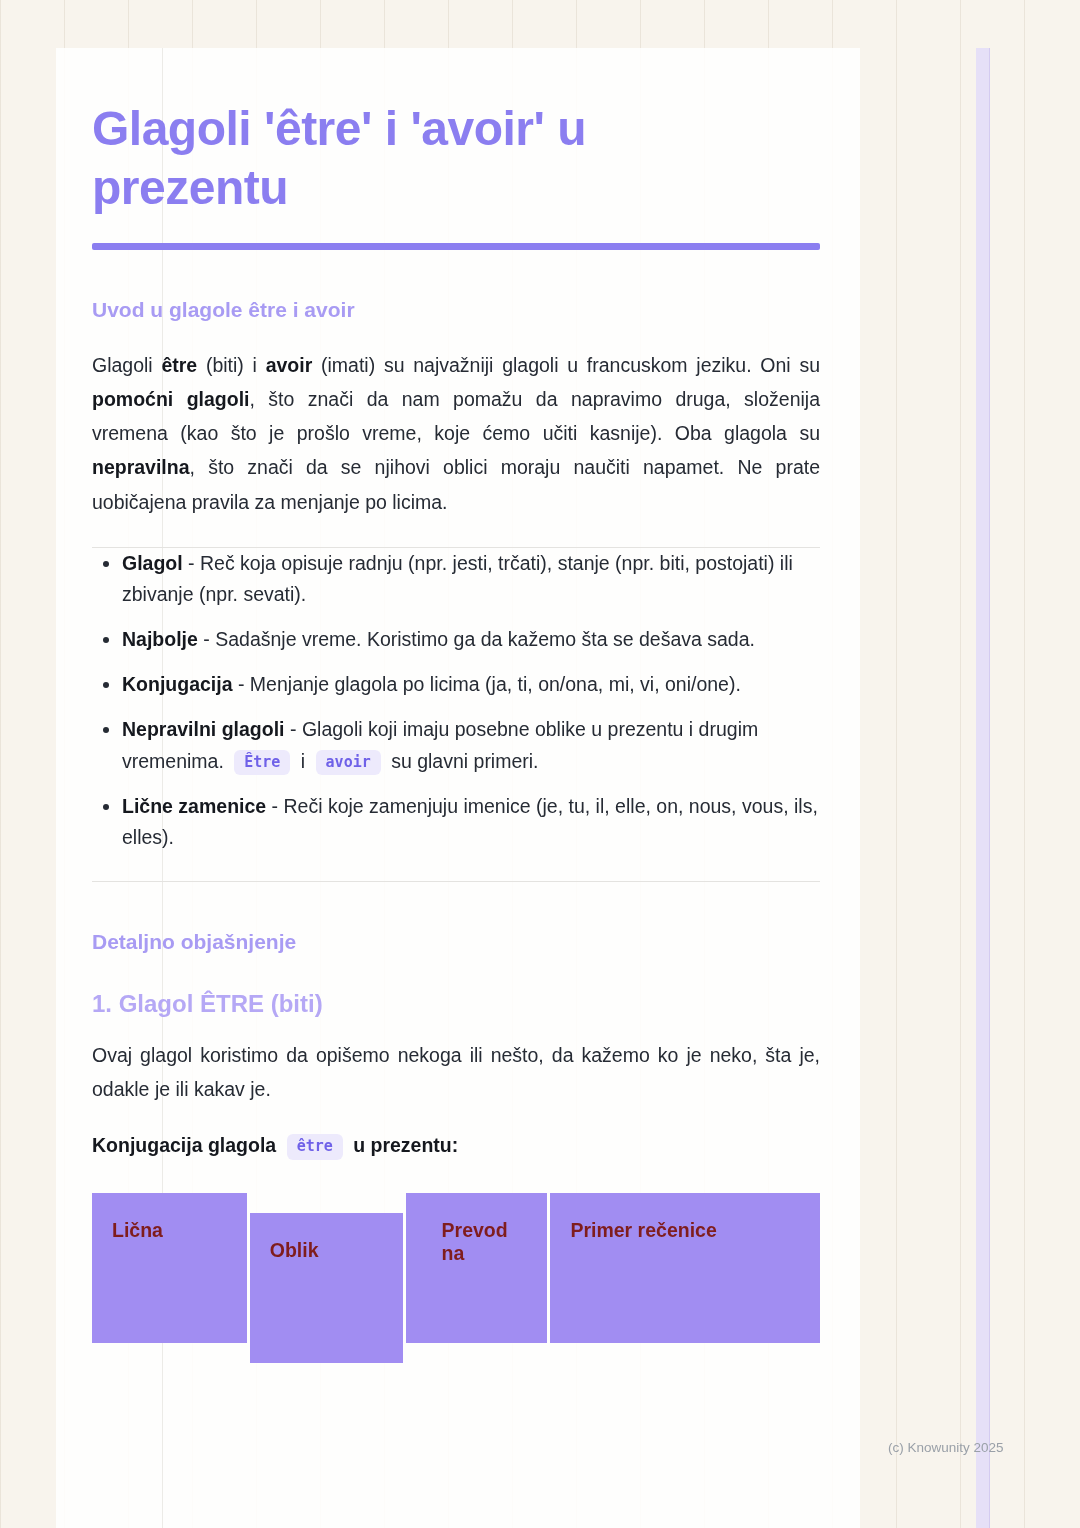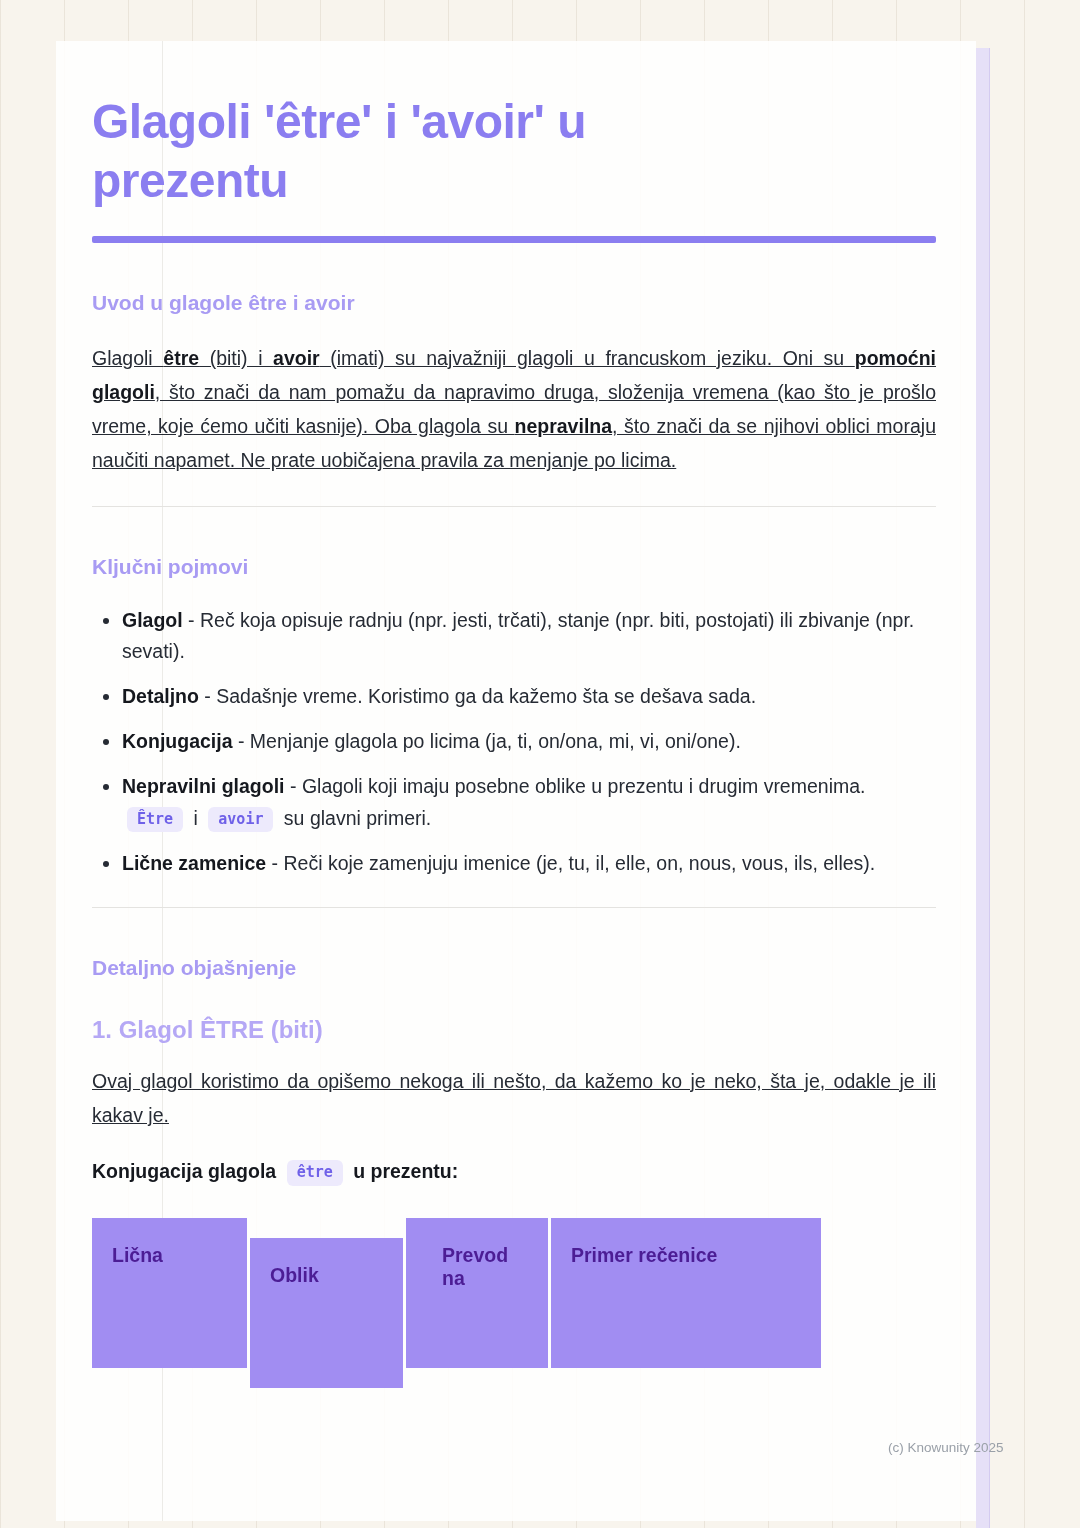--- a/index.html
+++ b/index.html
@@ -5,53 +5,53 @@
   * { box-sizing: border-box; margin: 0; padding: 0; }
   html, body { width: 1080px; height: 1528px; }
   body {
     position: relative;
     overflow: hidden;
     font-family: "Liberation Sans", "DejaVu Sans", sans-serif;
     background-color: #f8f4ed;
     background-image: repeating-linear-gradient(90deg, rgba(186,172,150,0.22) 0 1px, transparent 1px 64px);
   }
   .card {
-    position: absolute; left: 56px; top: 41px; width: 920px; height: 1480px;
+    position: absolute; left: 56px; top: 48px; width: 804px; height: 1480px;
     background: rgba(255,255,255,0.87);
     overflow: hidden;
   }
   .card::before {
     content: ""; position: absolute; left: 106px; top: 0; bottom: 0; width: 1px;
     background: rgba(130,118,96,0.14);
   }
   .content { position: relative; padding: 52px 40px 0 36px; }
   h1 {
     font-size: 48px; line-height: 1.22; font-weight: 800; letter-spacing: -0.5px;
     color: var(--accent, #8b7ef0); max-width: 690px;
   }
   .rule { margin-top: 26px; height: 7px; border-radius: 2px; background: var(--accent, #8b7ef0); }
   h2 { margin: 48px 0 26px; font-size: 21px; font-weight: 700; color: var(--heading, #a89bf3); }
   h3 { margin: 36px 0 20px; font-size: 24px; font-weight: 700; color: var(--heading-light, #b5a8f5); }
-  p.body { font-size: 19.5px; line-height: 1.75; color: #262b34; text-decoration: underline; }
+  p.body { font-size: 19.5px; line-height: 1.75; color: #262b34; }
   p.just { text-align: justify; }
   hr.divider { border: none; border-top: 1px solid #e4e3e0; margin: 28px 0 0; }
   ul.terms { list-style: disc; padding-left: 30px; margin: 0; }
   ul.terms li { font-size: 19.5px; line-height: 1.6; color: #262b34; margin-bottom: 14px; }
   strong { font-weight: 700; color: #15181e; }
   code.chip {
     display: inline-block; transform: translateY(-1px);
     font-family: "DejaVu Sans Mono", monospace; font-size: 15px; font-weight: 700;
     color: var(--chip-text, #6f61e8); background: var(--chip-bg, #edeafc);
     padding: 3px 10px 4px; border-radius: 6px; margin: 0 5px; line-height: 1.25;
   }
   p.conj { margin-top: 22px; font-size: 19.5px; line-height: 1.75; }
   p.conj strong { color: #15181e; }
   .table-head { display: flex; gap: 3px; margin-top: 30px; }
   .th {
-    background: var(--table-header-bg, #a18df2); color: #4c1d95;
+    background: var(--table-header-bg, #a18df2); color: #7f1d1d;
     font-size: 19.5px; font-weight: 700; padding: 26px 20px 0; height: 150px;
   }
   .c1 { width: 155px; } .c2 { width: 153px; margin-top: 20px; } .c3 { width: 142px; padding-left: 36px; } .c4 { width: 270px; }
   .strip {
     position: absolute; left: 976px; top: 48px; width: 14px; height: 1480px;
     background: var(--strip-bg, #e6e0f7); border-right: 1px solid #d4cbf0;
   }
   .footer { position: absolute; left: 888px; top: 1440px; font-size: 13.5px; color: #9aa0a8; }
 </style>
 </head>
@@ -61,24 +61,23 @@
   <div class="content">
 
     <h1>Glagoli 'être' i 'avoir' u prezentu</h1>
     <div class="rule"></div>
 
     <h2>Uvod u glagole être i avoir</h2>
     <p class="body just"><span>Glagoli </span><strong>être</strong><span> (biti) i </span><strong>avoir</strong><span> (imati) su najvažniji glagoli u francuskom jeziku. Oni su </span><strong>pomoćni glagoli</strong><span>, što znači da nam pomažu da napravimo druga, složenija vremena (kao što je prošlo vreme, koje ćemo učiti kasnije). Oba glagola su </span><strong>nepravilna</strong><span>, što znači da se njihovi oblici moraju naučiti napamet. Ne prate uobičajena pravila za menjanje po licima.</span></p>
 
     <hr class="divider">
 
-    <h2>Ključni pojmovi</h2>
     <ul class="terms">
       <li><strong>Glagol</strong><span> - Reč koja opisuje radnju (npr. jesti, trčati), stanje (npr. biti, postojati) ili zbivanje (npr. sevati).</span></li>
-      <li><strong>Detaljno</strong><span> - Sadašnje vreme. Koristimo ga da kažemo šta se dešava sada.</span></li>
+      <li><strong>Najbolje</strong><span> - Sadašnje vreme. Koristimo ga da kažemo šta se dešava sada.</span></li>
       <li><strong>Konjugacija</strong><span> - Menjanje glagola po licima (ja, ti, on/ona, mi, vi, oni/one).</span></li>
       <li><strong>Nepravilni glagoli</strong><span> - Glagoli koji imaju posebne oblike u prezentu i drugim vremenima. </span><code class="chip">Être</code><span> i </span><code class="chip">avoir</code><span> su glavni primeri.</span></li>
       <li><strong>Lične zamenice</strong><span> - Reči koje zamenjuju imenice (je, tu, il, elle, on, nous, vous, ils, elles).</span></li>
     </ul>
 
     <hr class="divider">
 
     <h2>Detaljno objašnjenje</h2>
 
     <h3>1. Glagol ÊTRE (biti)</h3>

